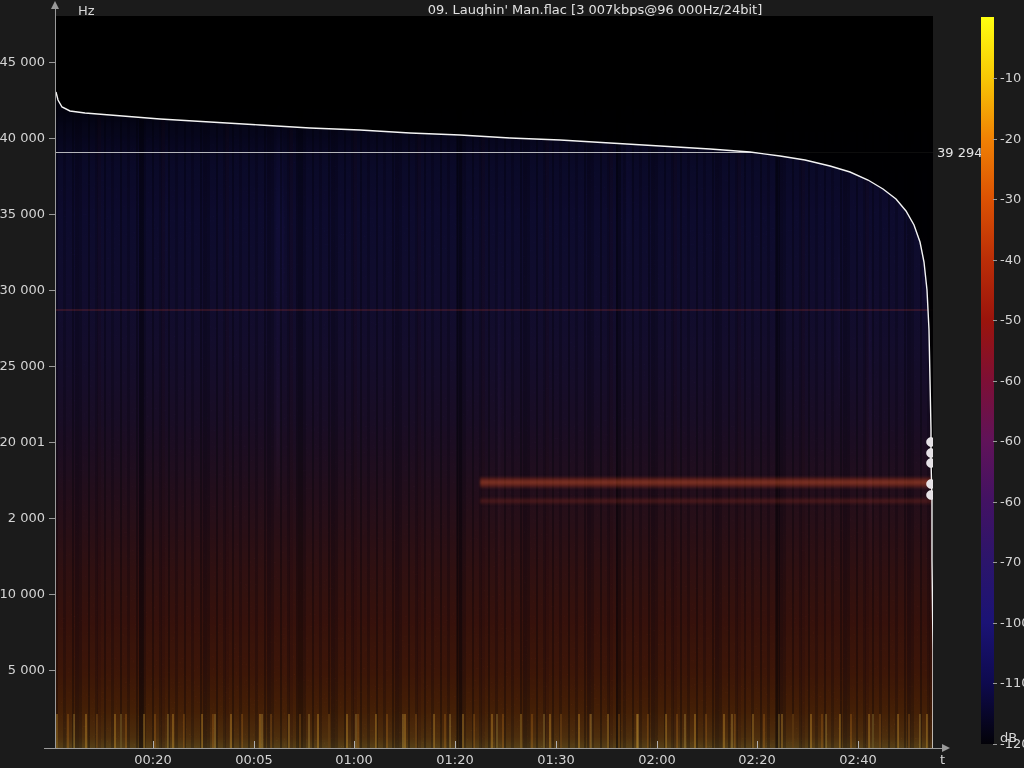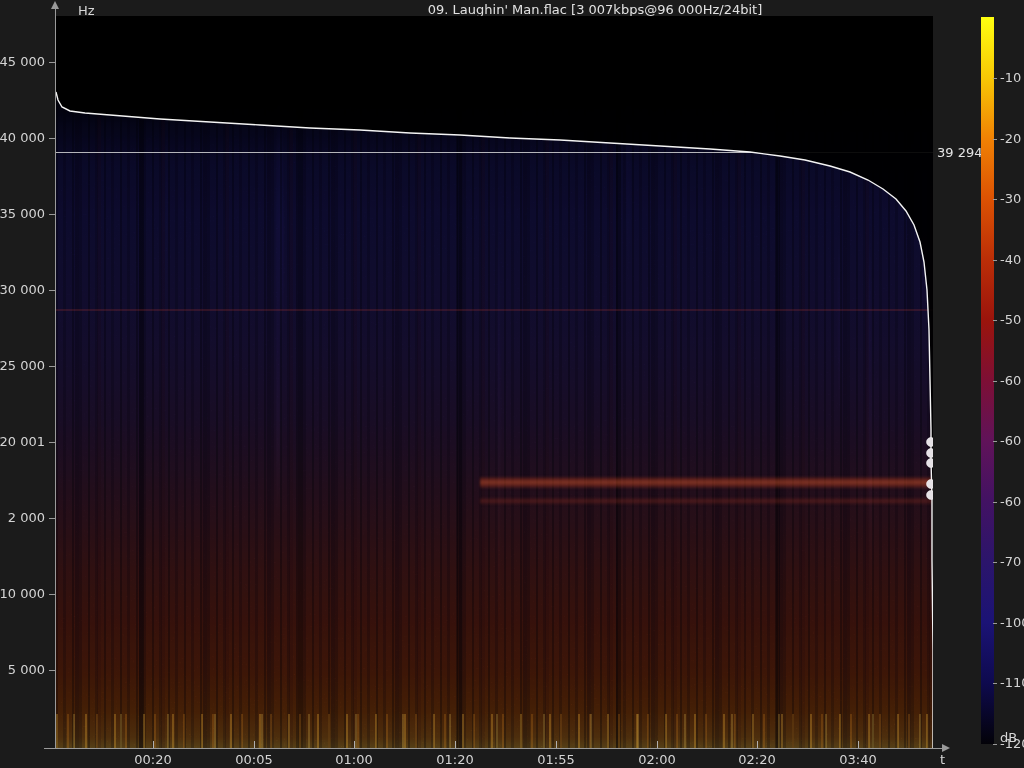--- a/index.html
+++ b/index.html
@@ -175,33 +175,33 @@
   <div class="xtick" style="left:354px">
       <span class="mark"></span>
       <span class="lab">01:00</span>
     </div>
   <div class="xtick" style="left:455px">
       <span class="mark"></span>
       <span class="lab">01:20</span>
     </div>
   <div class="xtick" style="left:556px">
       <span class="mark"></span>
-      <span class="lab">01:55</span>
+      <span class="lab">01:30</span>
     </div>
   <div class="xtick" style="left:657px">
       <span class="mark"></span>
       <span class="lab">02:00</span>
     </div>
   <div class="xtick" style="left:757px">
       <span class="mark"></span>
       <span class="lab">02:20</span>
     </div>
   <div class="xtick" style="left:858px">
       <span class="mark"></span>
-      <span class="lab">03:40</span>
+      <span class="lab">02:40</span>
     </div>
 
   <div id="colorbar" class="abs"></div>
   <div class="dbtick" style="top:78px">
       <span class="mark"></span>
       <span class="lab">-10</span>
     </div>
   <div class="dbtick" style="top:139px">
       <span class="mark"></span>
       <span class="lab">-20</span>

